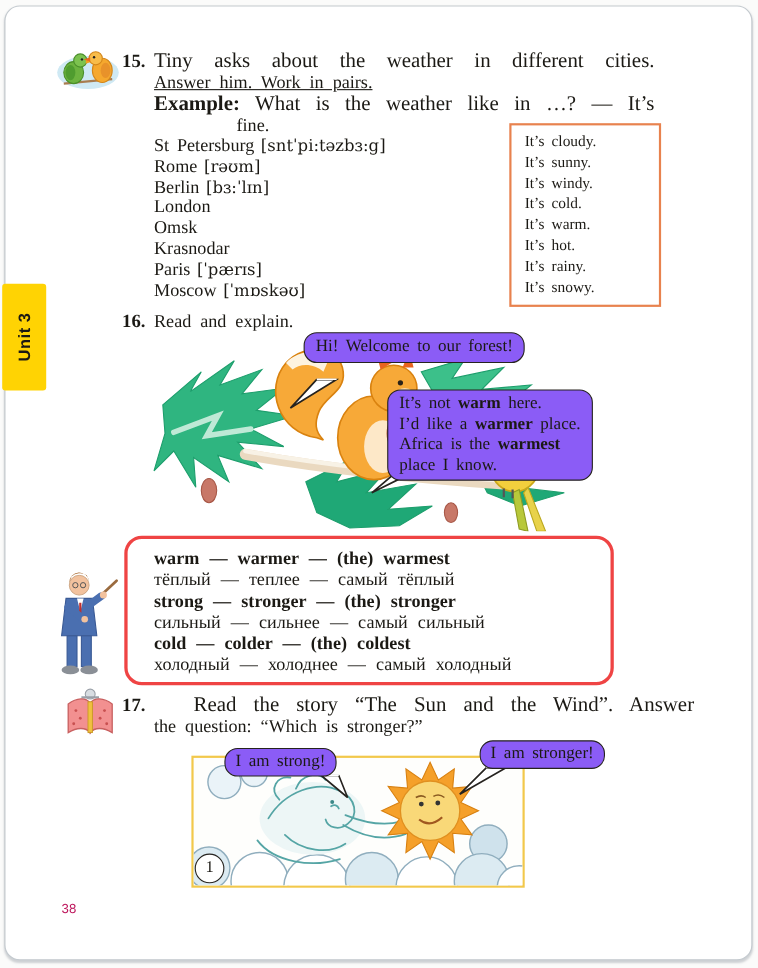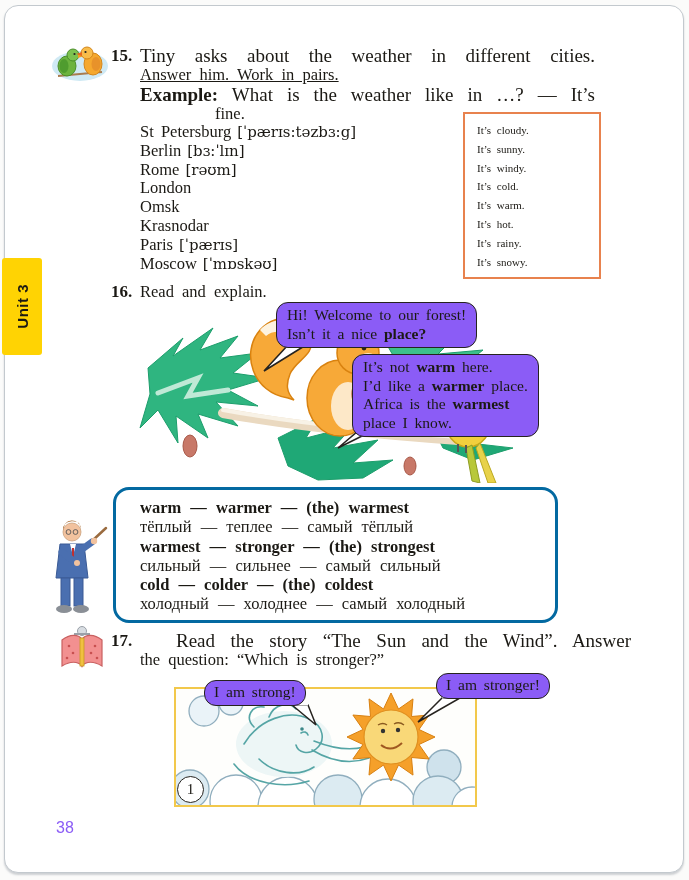--- a/index.html
+++ b/index.html
@@ -8,32 +8,32 @@
   .card{position:absolute;left:4px;top:5px;width:678px;height:866px;background:#fff;
         border:1.5px solid #c3c9ce;border-radius:14px;box-shadow:0 2px 2px rgba(120,130,140,.35);}
   .abs{position:absolute;}
   .exnum{font-weight:bold;font-size:17px;}
   .btxt{font-weight:bold;}
   .line{font-size:16.5px;line-height:19.5px;word-spacing:4px;white-space:nowrap;}
   .jline{width:455px;font-size:19px;line-height:19.5px;text-align:justify;text-align-last:justify;white-space:normal;}
   .cityrow{font-size:16.5px;line-height:18.8px;word-spacing:3px;white-space:nowrap;}
   .ipa{font-family:"DejaVu Serif",serif;font-size:15px;margin-left:6px;}
   .weather-box{border:2px solid #e8824e;background:#fff;padding:7px 12px 6px 12px;}
-  .weather-box div{font-size:11px;line-height:18.8px;word-spacing:3px;white-space:nowrap;}
+  .weather-box div{font-size:14px;line-height:18.8px;word-spacing:3px;white-space:nowrap;}
   .bubble{background:#8b5cf6;border:1.6px solid #26231f;border-radius:12px;padding:3px 10px 4px 10px;
           font-size:15.5px;line-height:18.5px;word-spacing:3px;white-space:nowrap;z-index:6;}
-  .grammar{border:3px solid #0369a1;border-radius:16px;background:#fff;padding:8px 10px 6px 24px;}
+  .grammar{border:3px solid #ef4444;border-radius:16px;background:#fff;padding:8px 10px 6px 24px;}
   .grammar div{font-size:16.5px;line-height:19.3px;word-spacing:5px;white-space:nowrap;}
   .tab{background:#ffd303;border-radius:3px;display:flex;align-items:center;justify-content:center;z-index:5;}
   .tab span{writing-mode:vertical-rl;transform:rotate(180deg);
             font-family:"Liberation Sans",sans-serif;font-weight:bold;font-size:15px;letter-spacing:.5px;color:#1b1914;}
   .frame{border:2px solid #f2c84b;background:#fefefc;z-index:1;}
   .badge{width:25px;height:25px;border:1.5px solid #26231f;border-radius:50%;background:#fff;
          display:flex;align-items:center;justify-content:center;font-size:15px;z-index:7;}
-  .pagenum{font-family:"Liberation Sans",sans-serif;font-size:16px;color:#8b5cf6;}
+  .pagenum{font-family:"Liberation Sans",sans-serif;font-size:12px;color:#be185d;}
   .tail{position:absolute;z-index:5;}
   svg{display:block;}
 </style>
 </head>
 <body>
 
 <div class="stage">
   <div class="card"></div>
 
   <div class="abs tab" style="left:2px;top:258px;width:40px;height:97px;">
@@ -57,23 +57,23 @@
     </svg>
   </div>
 
   <div class="abs exnum" style="left:111px;top:46px;">15.</div>
   <div class="abs jline" style="left:140px;top:46px;">Tiny asks about the weather in different cities.</div>
   <div class="abs line" style="left:140px;top:65px;text-decoration:underline;">Answer him. Work in pairs.</div>
   <div class="abs jline" style="left:140px;top:85px;"><b>Example:</b> <span>What is the weather like in …? — It’s</span></div>
   <div class="abs line" style="left:215px;top:104px;">fine.</div>
 
   <div class="abs" style="left:140px;top:123px;">
-    <div class="cityrow"><span>St Petersburg</span><span class="ipa">[ˈpærɪs:təzbɜ:g]</span></div>
+    <div class="cityrow"><span>St Petersburg</span><span class="ipa">[sntˈpi:təzbɜ:g]</span></div>
+    <div class="cityrow"><span>Rome</span><span class="ipa">[rəʊm]</span></div>
     <div class="cityrow"><span>Berlin</span><span class="ipa">[bɜ:ˈlɪn]</span></div>
-    <div class="cityrow"><span>Rome</span><span class="ipa">[rəʊm]</span></div>
     <div class="cityrow"><span>London</span><span class="ipa"></span></div>
     <div class="cityrow"><span>Omsk</span><span class="ipa"></span></div>
     <div class="cityrow"><span>Krasnodar</span><span class="ipa"></span></div>
     <div class="cityrow"><span>Paris</span><span class="ipa">[ˈpærɪs]</span></div>
     <div class="cityrow"><span>Moscow</span><span class="ipa">[ˈmɒskəʊ]</span></div>
   </div>
 
   <div class="abs weather-box" style="left:463px;top:112px;width:110px;">
     <div>It’s cloudy.</div>
     <div>It’s sunny.</div>
@@ -123,21 +123,20 @@
       <ellipse cx="355" cy="115" rx="11" ry="22" fill="#3f87d6" stroke="#2a66ad"></ellipse>
       <polygon points="352,145 368,185 360,185 348,150" fill="#e8d24a" stroke="#bba81f" stroke-width="1"></polygon>
       <polygon points="344,147 352,185 344,183 338,150" fill="#b8c83a" stroke="#8f9c22" stroke-width="1"></polygon>
       <line x1="330" y1="146" x2="330" y2="154" stroke="#555" stroke-width="2"></line>
       <line x1="338" y1="147" x2="338" y2="155" stroke="#555" stroke-width="2"></line>
     </svg>
   </div>
 
   <div class="abs bubble" style="left:276px;top:302px;">
     <div><span>Hi! Welcome to our forest!</span></div>
-    <div><span>Isn’t it a nice </span><b>place?</b></div>
   </div>
   <svg class="tail" style="left:262px;top:344px;" width="46" height="28" viewBox="0 0 46 28">
     <polygon points="26,1 44,1 2,27" fill="#fff" stroke="#26231f" stroke-width="1.6"></polygon>
     <line x1="26" y1="0" x2="44" y2="0" stroke="#fff" stroke-width="3"></line>
   </svg>
 
   <div class="abs bubble" style="left:352px;top:354px;">
     <div><span>It’s not </span><b>warm</b><span> here.</span></div>
     <div><span>I’d like a </span><b>warmer</b><span> place.</span></div>
     <div><span>Africa is the </span><b>warmest</b></div>
@@ -165,21 +164,21 @@
       <rect x="15" y="62" width="9" height="28" fill="#4a6fb0" stroke="#3a5a95"></rect>
       <rect x="28" y="62" width="9" height="28" fill="#4a6fb0" stroke="#3a5a95"></rect>
       <ellipse cx="18" cy="93" rx="8" ry="4" fill="#8a8f96"></ellipse>
       <ellipse cx="35" cy="93" rx="8" ry="4" fill="#8a8f96"></ellipse>
     </svg>
   </div>
 
   <div class="abs grammar" style="left:113px;top:487px;width:405px;">
     <div class="btxt">warm — warmer — (the) warmest</div>
     <div>тёплый — теплее — самый тёплый</div>
-    <div class="btxt">warmest — stronger — (the) strongest</div>
+    <div class="btxt">strong — stronger — (the) stronger</div>
     <div>сильный — сильнее — самый сильный</div>
     <div class="btxt">cold — colder — (the) coldest</div>
     <div>холодный — холоднее — самый холодный</div>
   </div>
 
   <div class="abs" style="left:56px;top:622px;">
     <svg width="52" height="52" viewBox="0 0 52 52">
       <circle cx="26" cy="9" r="4.5" fill="#d8dde2" stroke="#9aa0a8"></circle>
       <line x1="18" y1="12" x2="34" y2="12" stroke="#9aa0a8" stroke-width="2"></line>
       <path d="M6,18 C14,12 22,12 26,17 L26,44 C22,39 14,39 6,44 Z" fill="#f29090" stroke="#c86060" stroke-width="1.2"></path>

